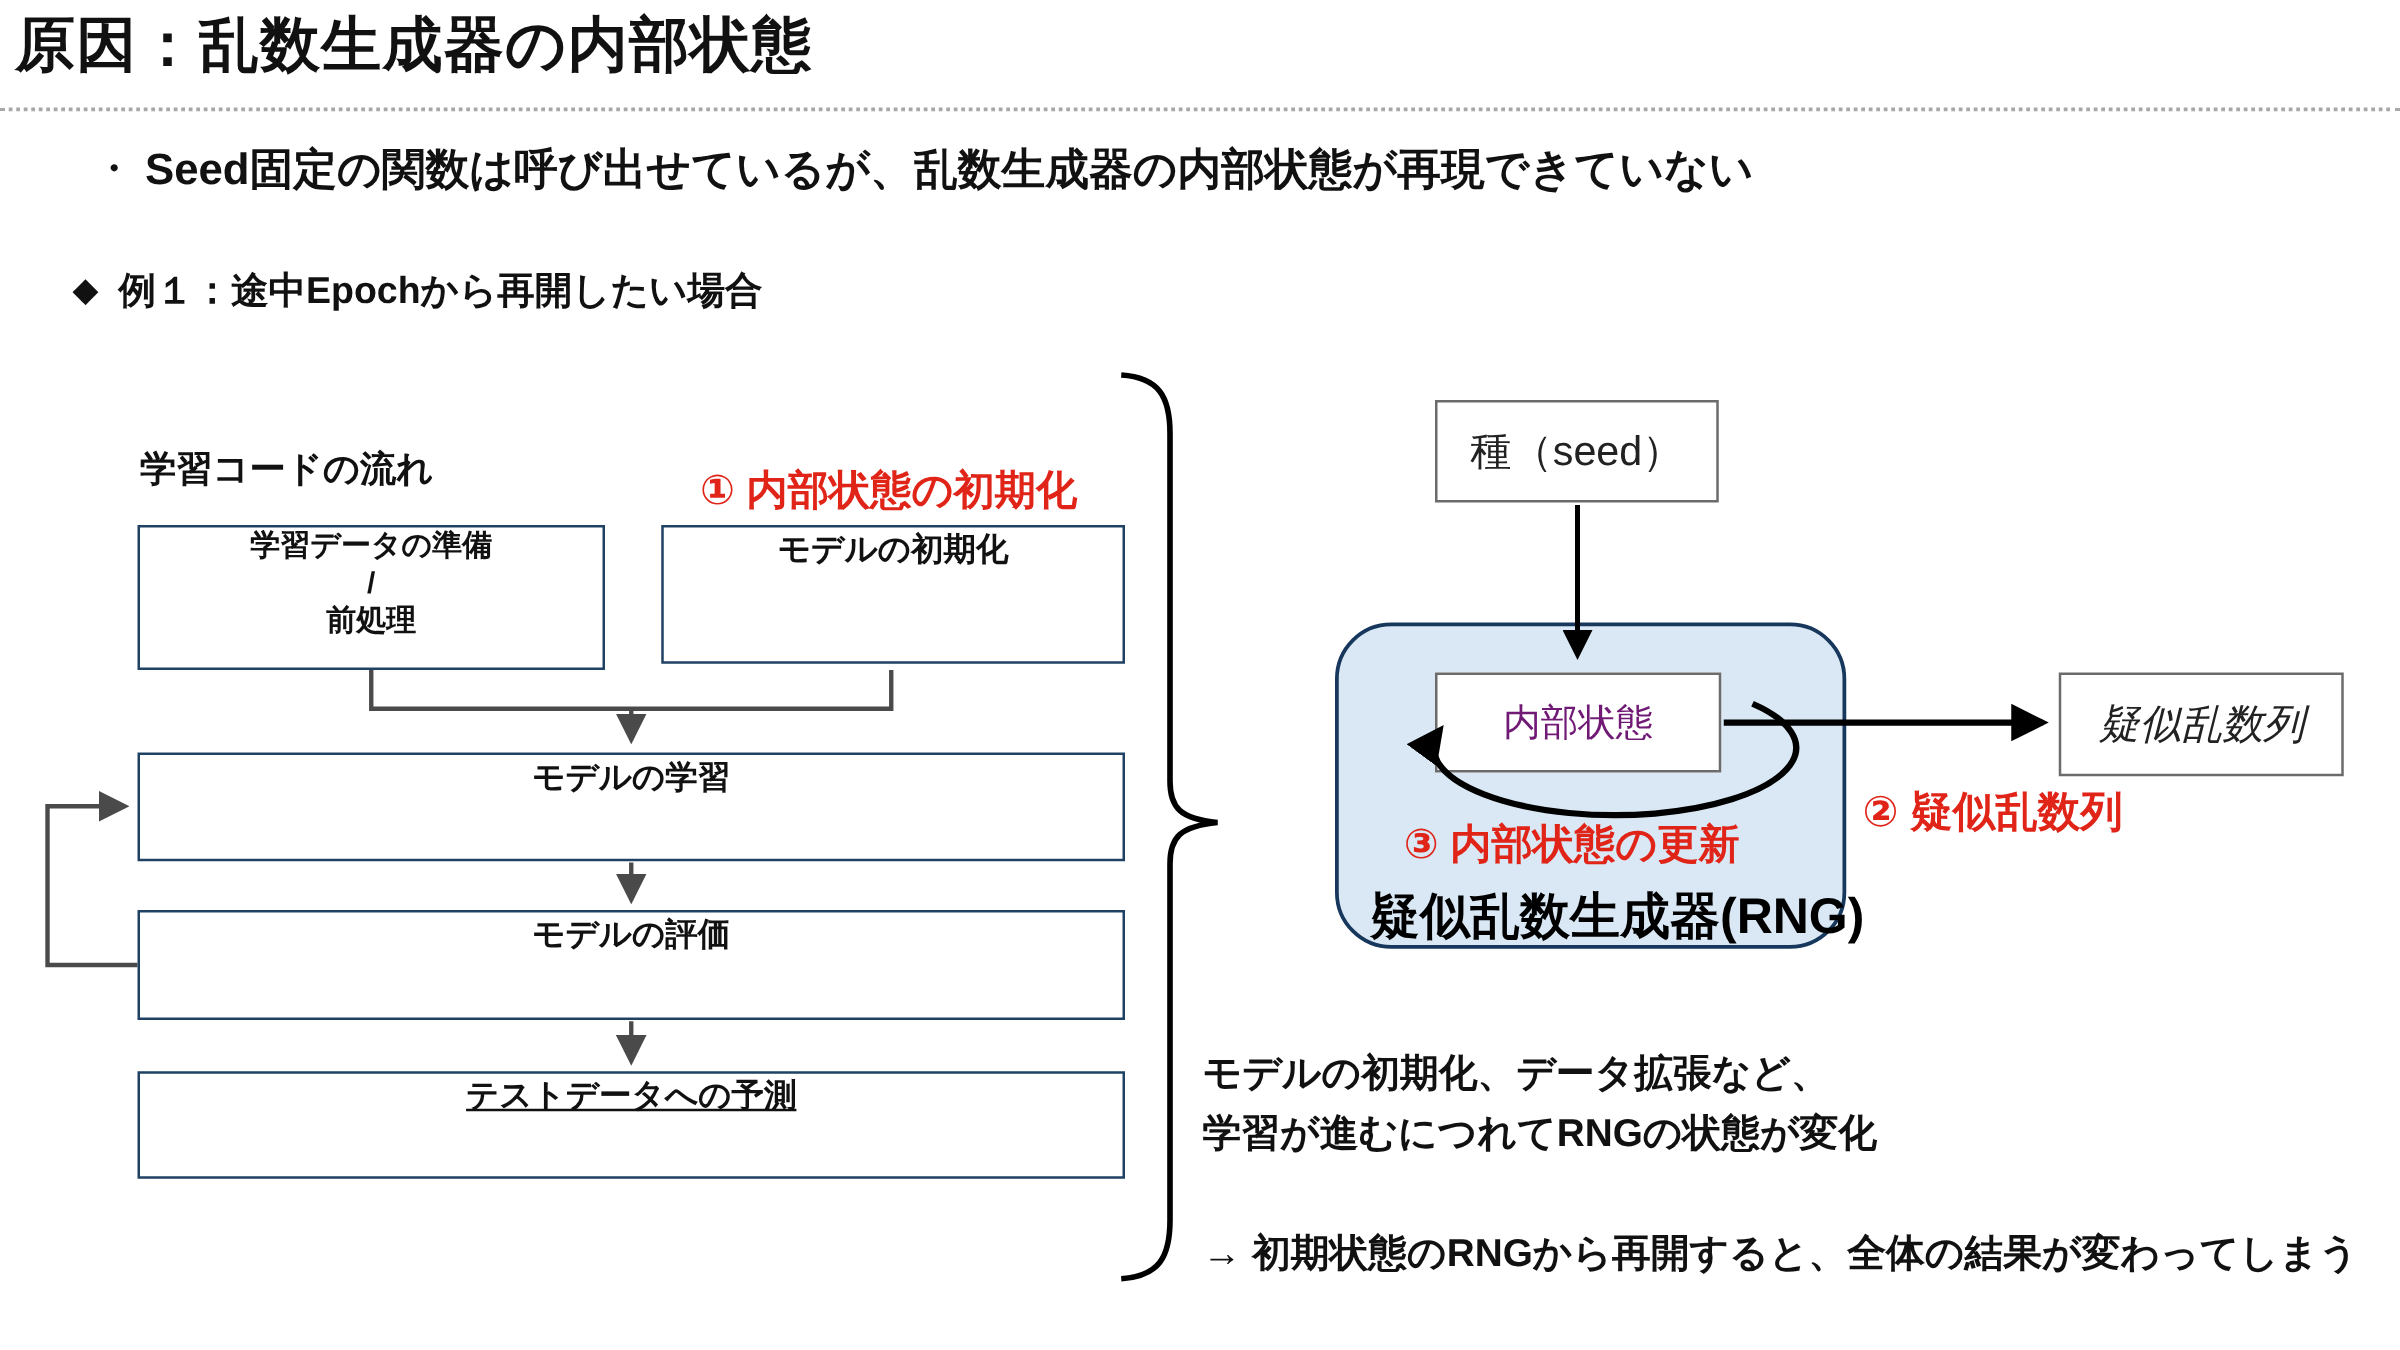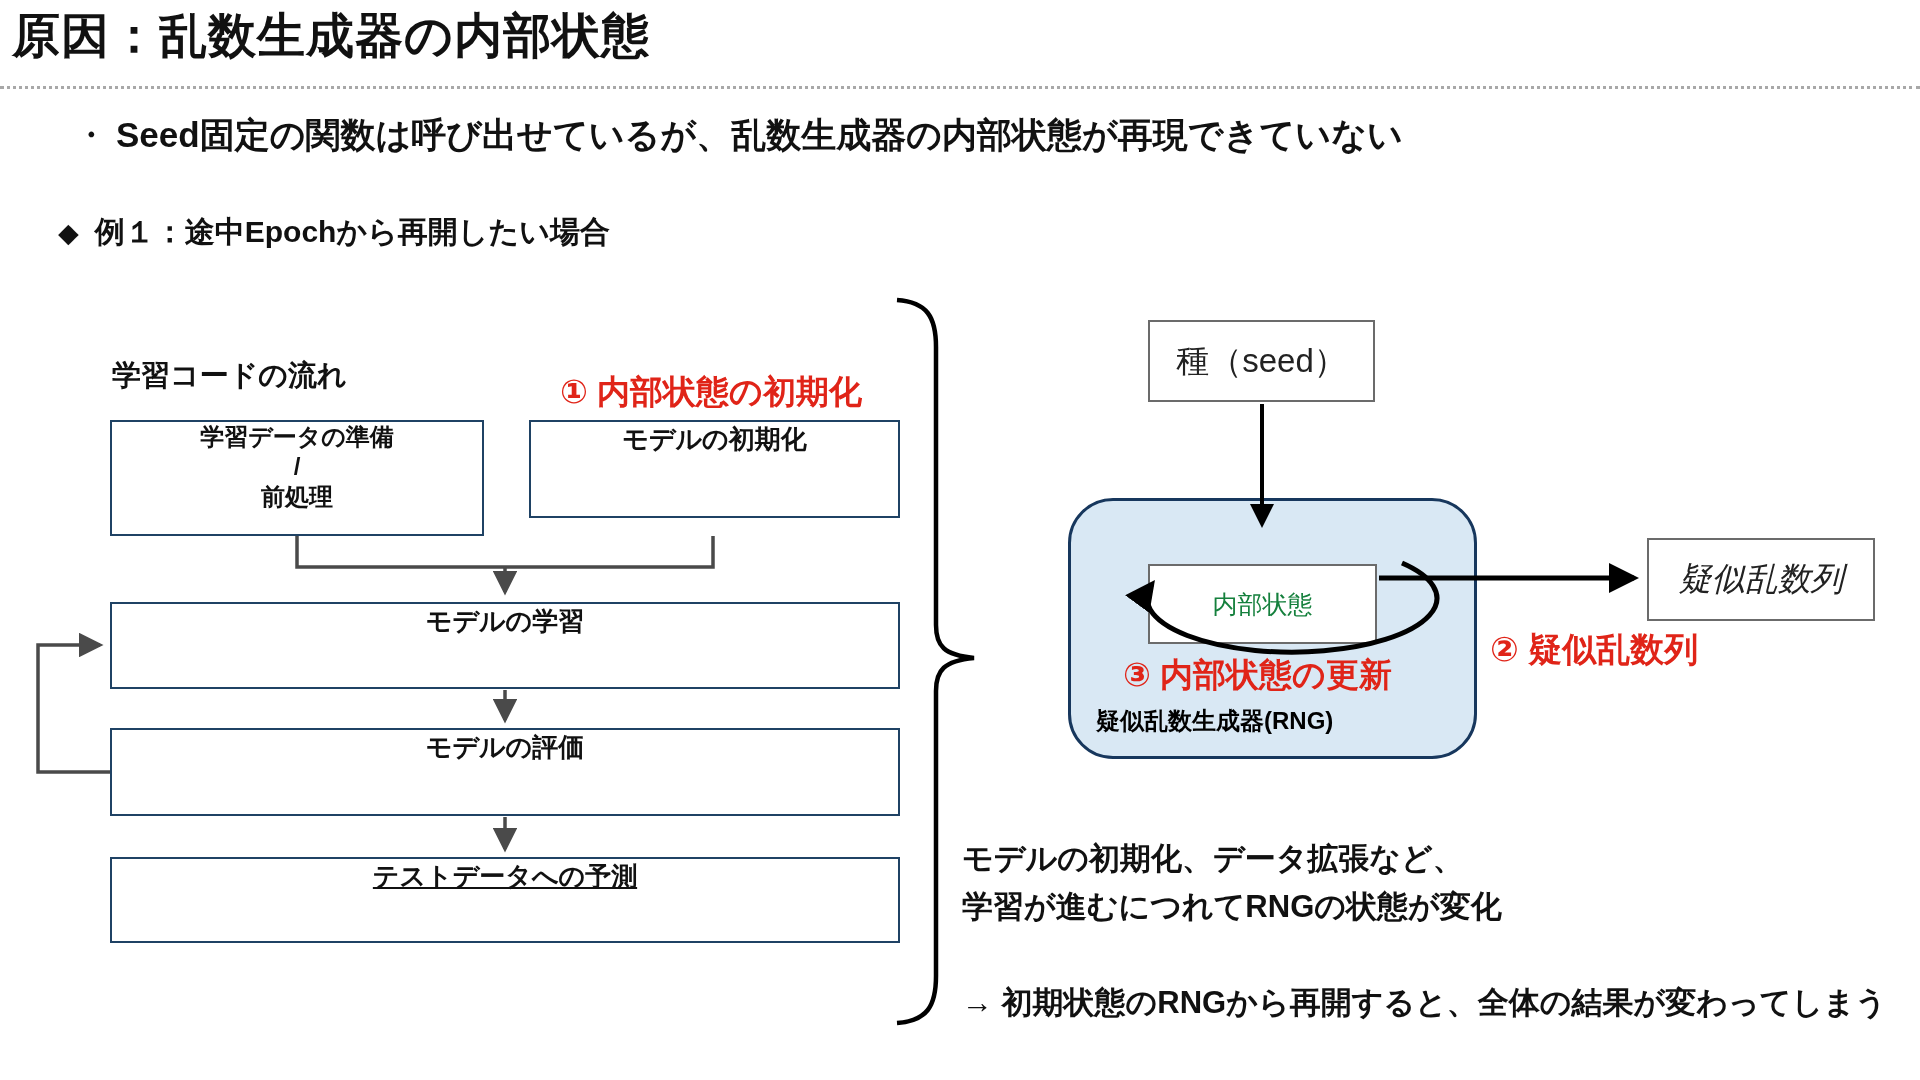--- a/index.html
+++ b/index.html
@@ -29,34 +29,34 @@
   .red-label{color:var(--red);font-weight:700;}
   .step1{left:560px;top:370px;font-size:33px;}
   .step2{left:1490px;top:627px;font-size:34px;}
   .step3{left:1123px;top:653px;font-size:33px;}
 
   .fbox{position:absolute;background:#ffffff;border:2.5px solid var(--box-border);
         display:flex;flex-direction:column;align-items:center;
         font-weight:700;text-align:center;}
   .fbox .t{white-space:nowrap;}
   .box-prepare{left:110px;top:420px;width:374px;height:116px;font-size:24px;line-height:1.25;}
-  .box-init{left:529px;top:420px;width:371px;height:98px;font-size:26px;}
+  .box-init{left:529px;top:420px;width:371px;height:111px;font-size:26px;}
   .box-train{left:110px;top:602px;width:790px;height:87px;font-size:26px;}
   .box-eval{left:110px;top:728px;width:790px;height:88px;font-size:26px;}
   .box-predict{left:110px;top:857px;width:790px;height:86px;font-size:26px;text-decoration:underline;}
 
   .gbox{position:absolute;background:#ffffff;border:2px solid var(--gray-border);
         display:flex;align-items:center;justify-content:center;font-weight:400;}
   .box-seed{left:1148px;top:320px;width:227px;height:82px;font-size:33px;color:#222;}
-  .box-state{left:1148px;top:564px;width:229px;height:80px;font-size:25px;color:#15803d;}
+  .box-state{left:1148px;top:538px;width:229px;height:80px;font-size:30px;color:#701a75;}
   .box-output{left:1647px;top:538px;width:228px;height:83px;font-size:33px;color:#222;font-style:italic;}
 
   .rng-box{position:absolute;left:1068px;top:498px;width:409px;height:261px;
            background:var(--rng-fill);border:3.5px solid var(--rng-border);border-radius:45px;}
-  .rng-label{left:1096px;top:705px;font-size:24px;font-weight:700;color:#000;}
+  .rng-label{left:1096px;top:705px;font-size:40px;font-weight:700;color:#000;}
 
   .note{font-size:31px;font-weight:700;}
   .note1{left:962px;top:838px;}
   .note2{left:962px;top:886px;}
   .note3{left:962px;top:982px;}
 
   svg.overlay{position:absolute;left:0;top:0;width:1920px;height:1080px;pointer-events:none;}
   .conn{stroke:var(--connector);stroke-width:3.5;fill:none;}
   .blk{stroke:#000;fill:none;}
   .m-gray{fill:var(--connector);}

